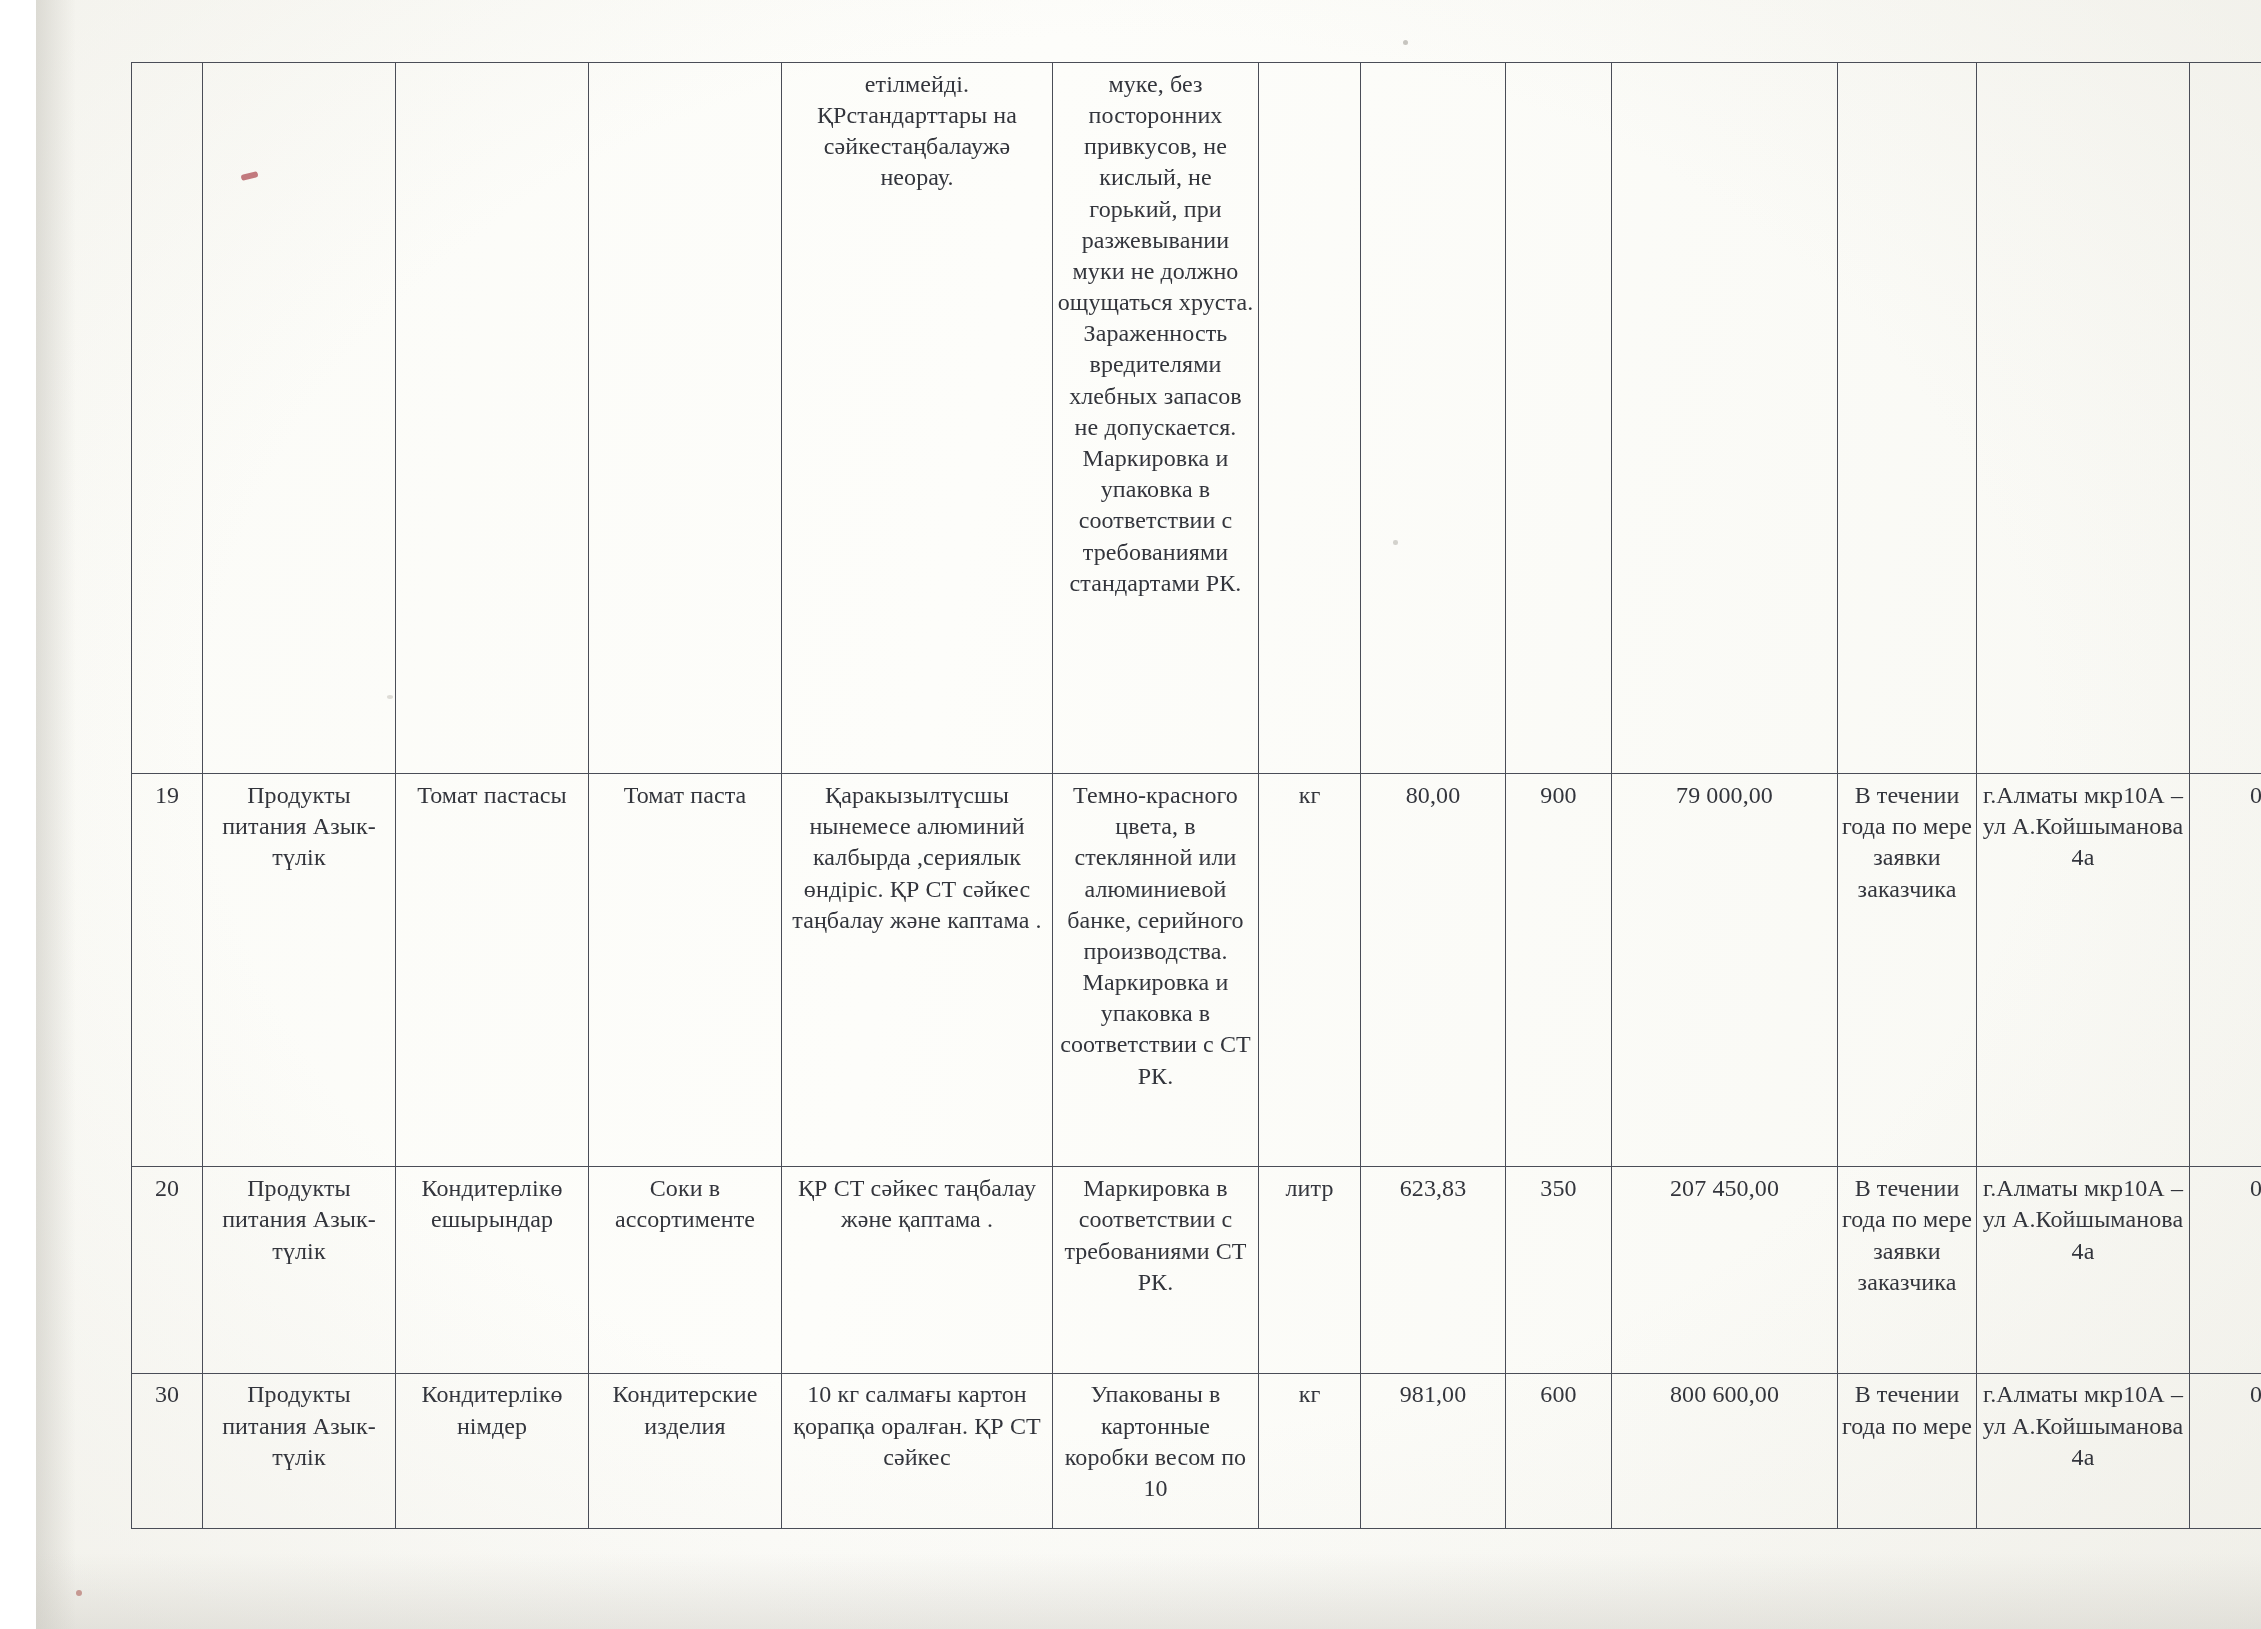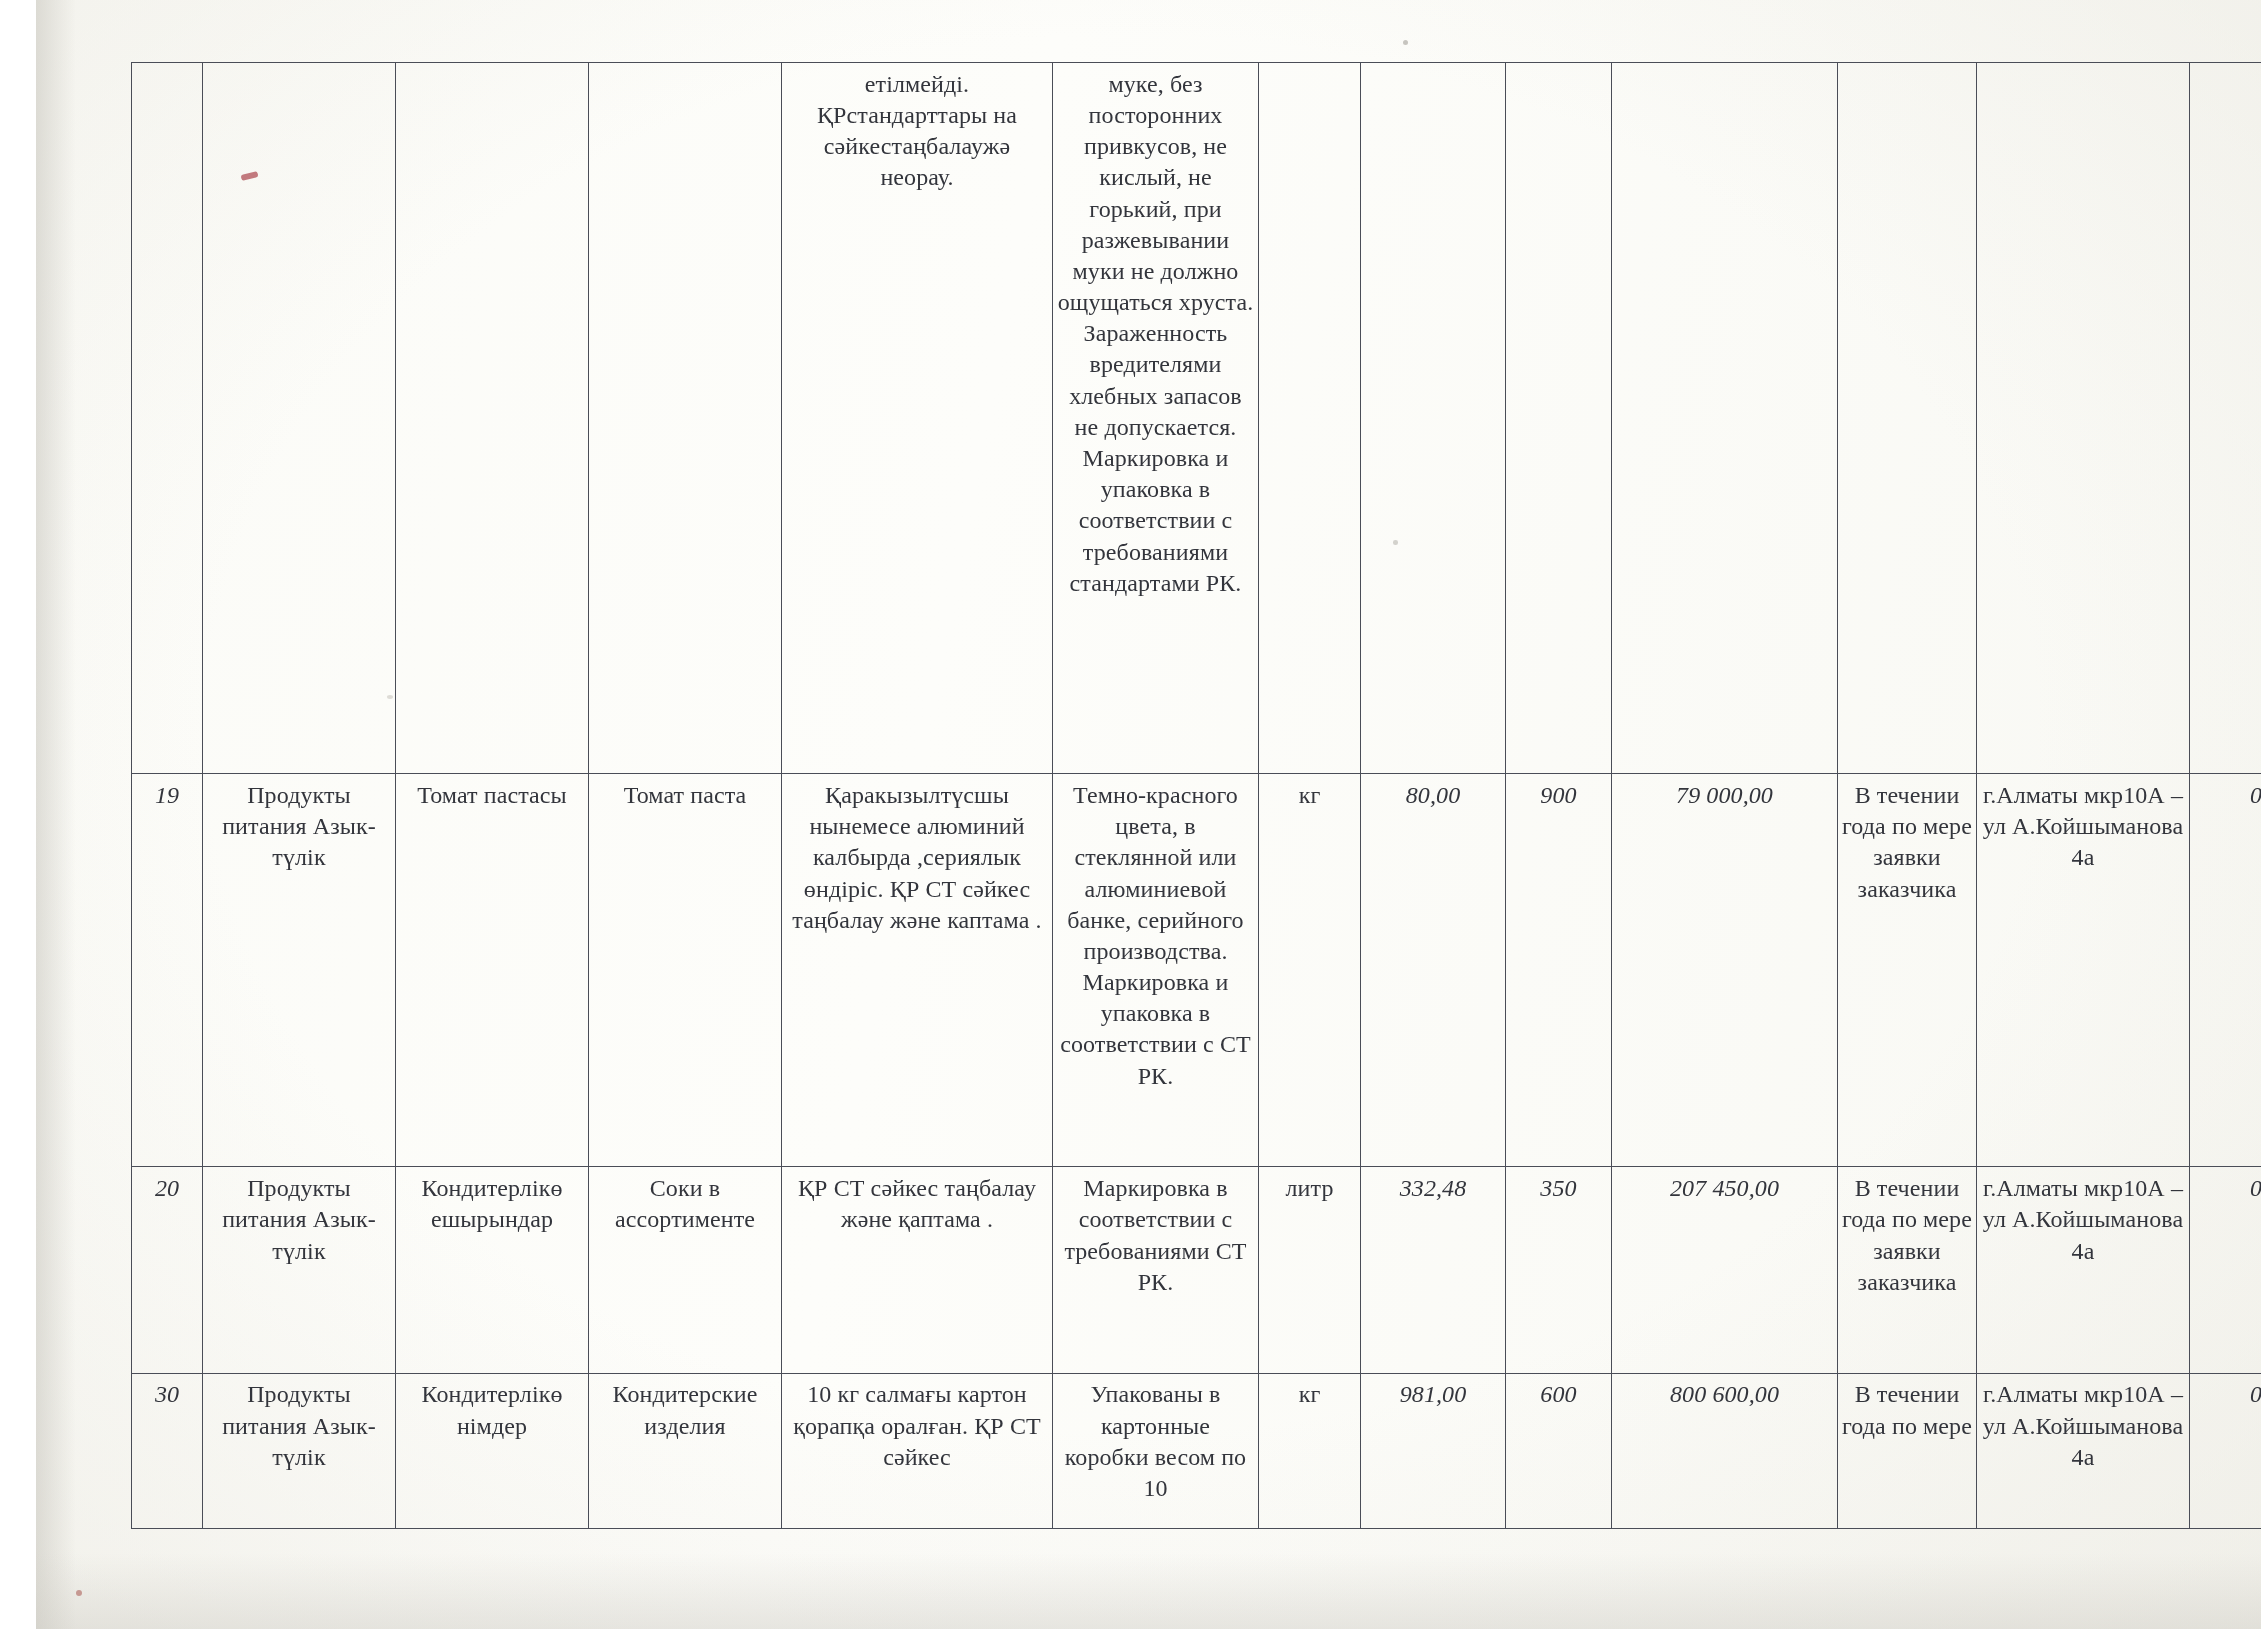--- a/index.html
+++ b/index.html
@@ -54,21 +54,21 @@
     border: 1.3px solid #4a4d57;
     vertical-align: top;
     text-align: center;
     padding: 5.8px 3.9px 6.4px 3.9px;
     font-size: 24px;
     line-height: 1.30;
     letter-spacing: 0.1px;
     word-wrap: break-word;
     overflow-wrap: break-word;
   }
-  td.num { text-align: center; font-style: italic; }
+  td.num { text-align: center; }
   .nowrapcell { white-space: nowrap; }
 
   
   col.c-no     { width: 71px; }
   col.c-cat    { width: 193px; }
   col.c-namekz { width: 193px; }
   col.c-nameru { width: 193px; }
   col.c-speckz { width: 271px; }
   col.c-specru { width: 206px; }
   col.c-unit   { width: 102px; }
@@ -191,21 +191,21 @@
       </tr>
 
       <tr class="row-20">
         <td class="num">20</td>
         <td>Продукты питания Азык-түлік</td>
         <td>Кондитерлікө ешырындар</td>
         <td>Соки в ассортименте</td>
         <td>ҚР СТ сәйкес таңбалау және қаптама .</td>
         <td>Маркировка в соответствии с требованиями СТ РК.</td>
         <td>литр</td>
-        <td class="num">332,48</td>
+        <td class="num">623,83</td>
         <td class="num">350</td>
         <td class="num nowrapcell">207 450,00</td>
         <td>В течении года по мере заявки заказчика</td>
         <td>г.Алматы мкр10А –ул А.Койшыманова 4а</td>
         <td class="num">0</td>
       </tr>
 
       <tr class="row-21">
         <td class="num">30</td>
         <td>Продукты питания Азык-түлік</td>

